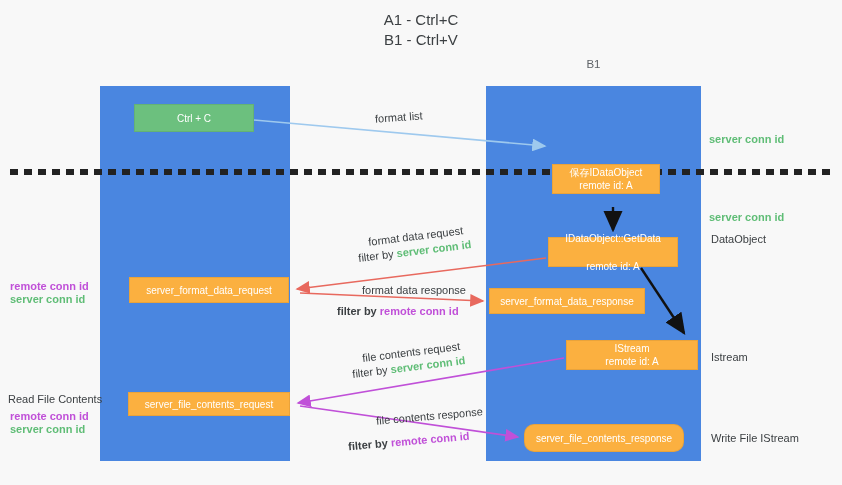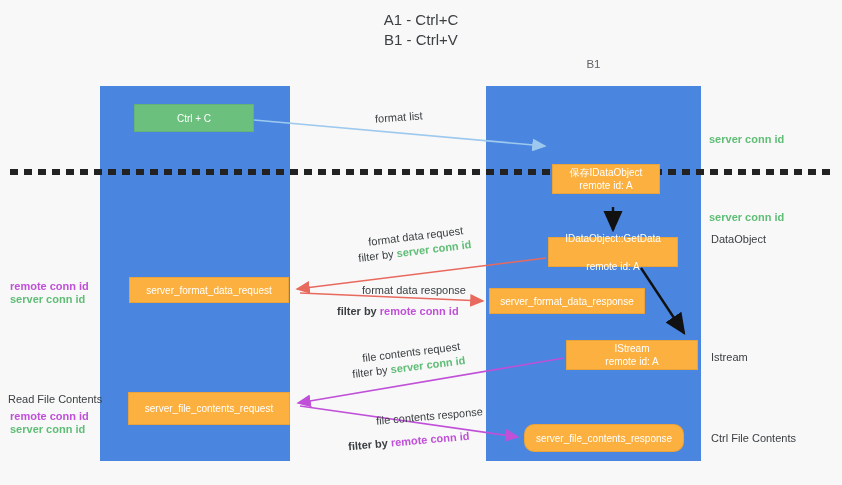--- a/index.html
+++ b/index.html
@@ -48,21 +48,21 @@
   .green{background:#6cc07e;}
   .orange{background:#fbb040;}
 
   #box-ctrlc{left:134px;top:104px;width:120px;height:28px;}
   #box-save-idataobject{left:552px;top:128px;width:108px;height:30px;margin-top:36px;}
   #box-ctrlv{left:554px;top:181px;width:118px;height:26px;}
   #box-getdata{left:548px;top:237px;width:130px;height:30px;gap:15px;}
   #box-fmt-req{left:129px;top:277px;width:160px;height:26px;}
   #box-fmt-resp{left:489px;top:288px;width:156px;height:26px;}
   #box-istream{left:566px;top:340px;width:132px;height:30px;}
-  #box-file-req{left:128px;top:392px;width:162px;height:33px;}
+  #box-file-req{left:128px;top:392px;width:162px;height:24px;}
   #box-file-resp{left:524px;top:424px;width:160px;height:28px;border-radius:10px;}
 
   
   .note{position:absolute;font-size:11px;line-height:14px;color:#3c4043;}
   .note.bold{font-weight:bold;}
   .green-t{color:#5fbd76;font-weight:bold;}
   .purple-t{color:#c050d8;font-weight:bold;}
   .plain-t{color:#3c4043;}
 
   
@@ -198,21 +198,21 @@
   <div class="note bold green-t" style="left:709px;top:210px;">
     <span>server conn id</span>
   </div>
   <div class="note" style="left:711px;top:232px;">
     <span>DataObject</span>
   </div>
   <div class="note" style="left:711px;top:350px;">
     <span>Istream</span>
   </div>
   <div class="note" style="left:711px;top:431px;">
-    <span>Ctrl File Contents</span>
+    <span>Write File IStream</span>
   </div>
 
   <div class="note bold purple-t" style="left:10px;top:279px;">
     <span>remote conn id</span>
   </div>
   <div class="note bold green-t" style="left:10px;top:292px;">
     <span>server conn id</span>
   </div>
 
   <div class="note" style="left:8px;top:392px;">

